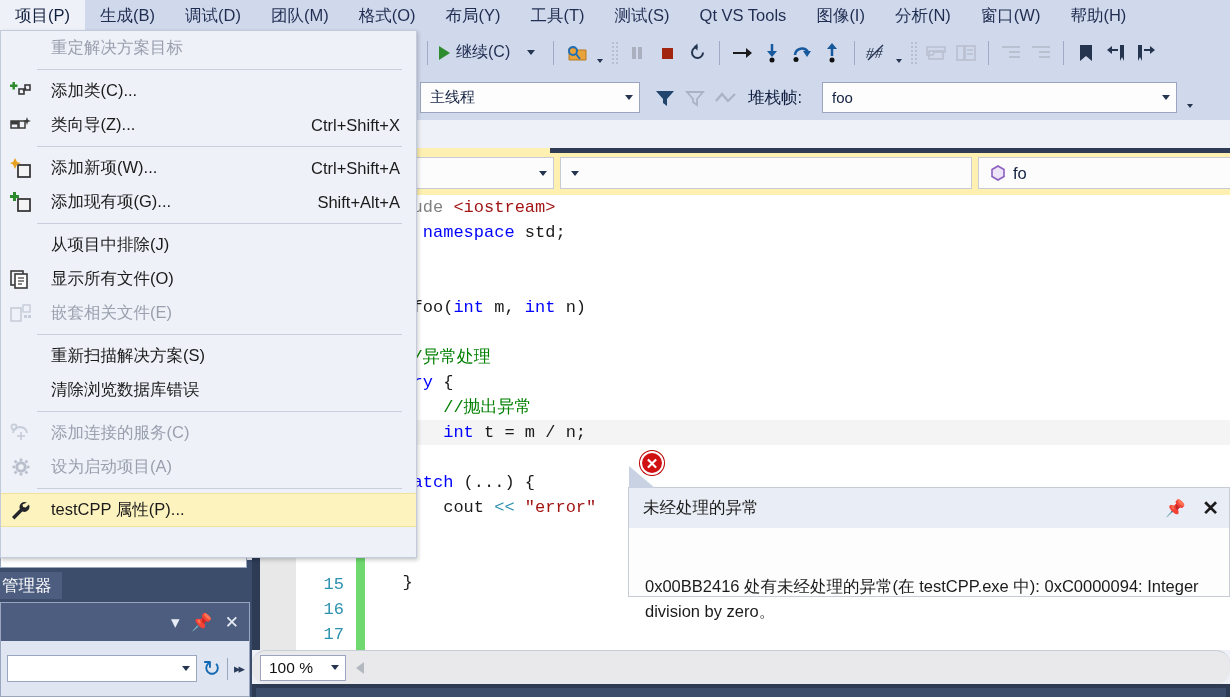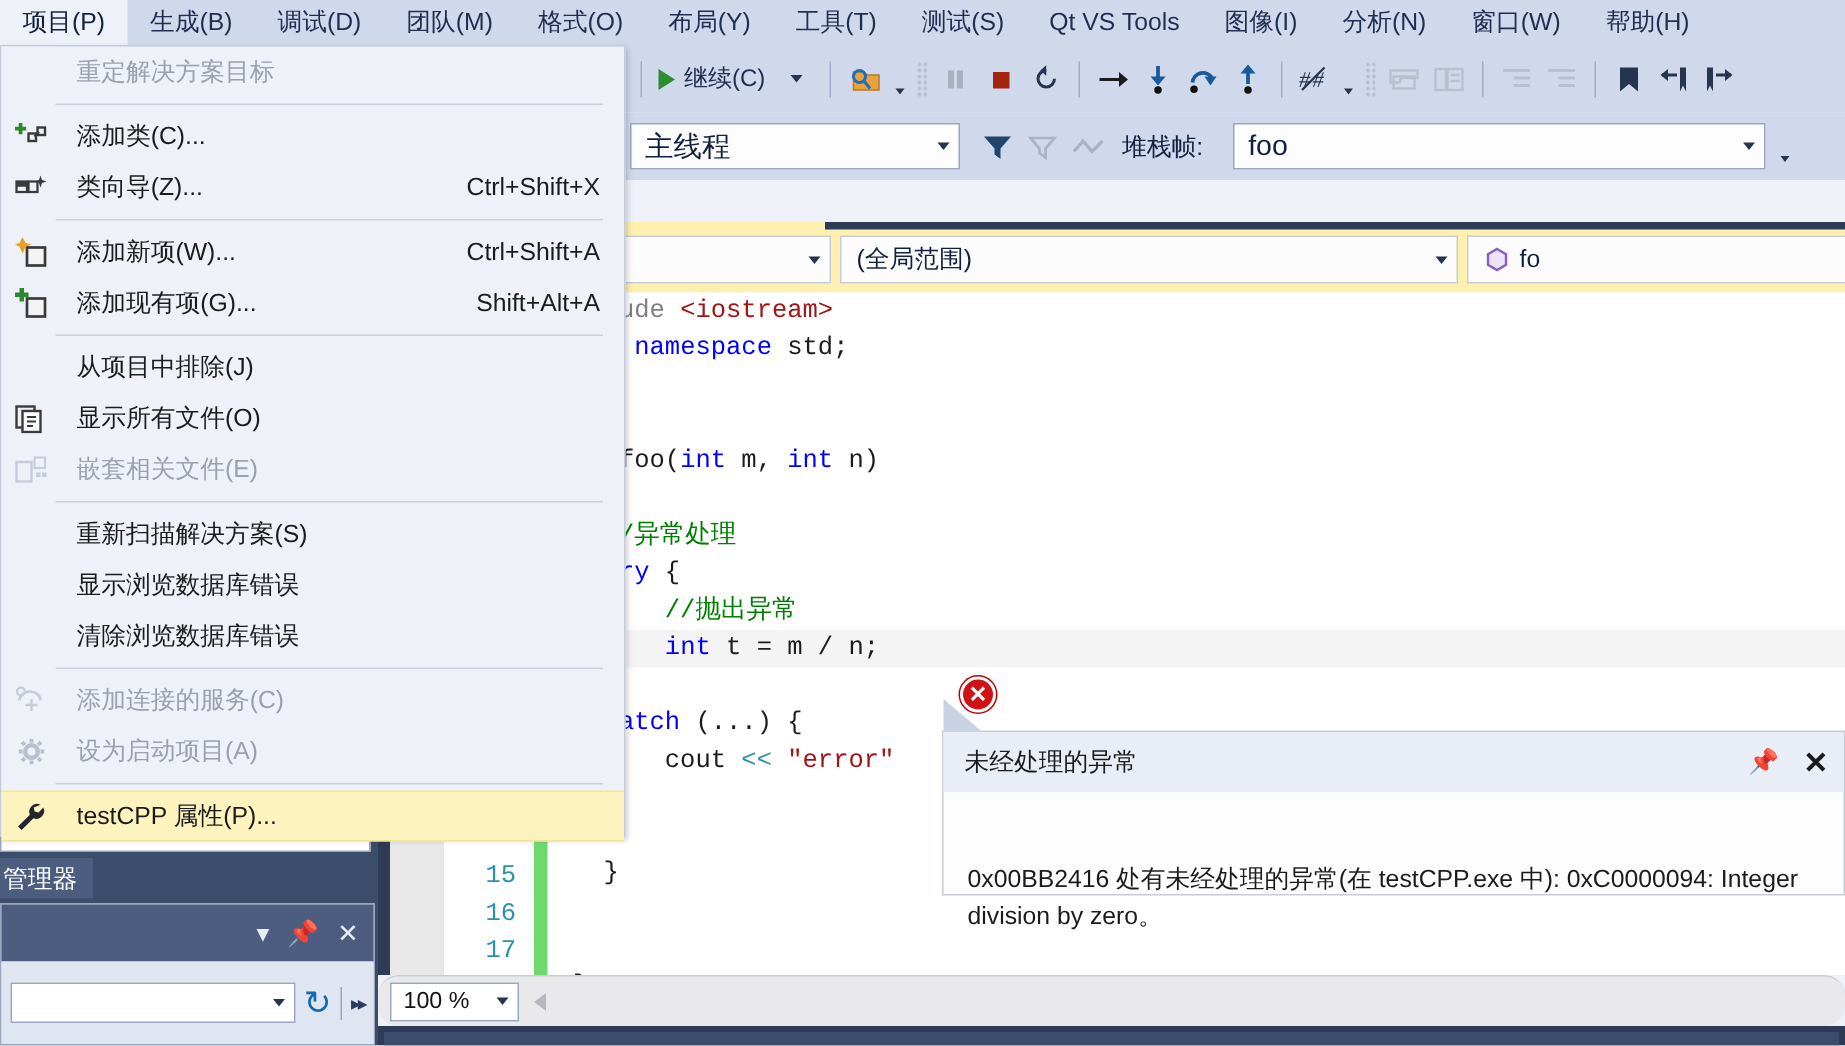--- a/index.html
+++ b/index.html
@@ -42,21 +42,21 @@
     height:30px; min-width:30px; padding:0 4px; cursor:default; }
   .tb-btn.txt { padding:0 6px 0 2px; font-size:16px; color:#1f2d50; gap:4px;}
   .caret-dn { width:0;height:0;border-left:4px solid transparent;
     border-right:4px solid transparent;border-top:5px solid #25354f; }
   .caret-dn.sm { border-left-width:3.5px;border-right-width:3.5px;border-top-width:4.5px;}
   .overflow-btn { width:14px;height:26px; display:flex;align-items:flex-end;justify-content:center;padding-bottom:3px;}
 
   .combo {
     background:#fdfdfe; border:1px solid #9aa6bf; height:31px;
     display:flex; align-items:center; padding:0 6px 0 9px;
-    font-size:19px; color:#12203f; position:relative;
+    font-size:15px; color:#12203f; position:relative;
   }
   .combo .cv { flex:1; overflow:hidden; white-space:nowrap; }
   .lbl2 { font-size:16.5px; color:#12203f; white-space:nowrap; }
 
   
   .tabstrip {
     position:absolute; left:252px; top:120px; width:978px; height:33px;
     background:#2d3b55;
     margin-top:28px;
   }
@@ -365,21 +365,20 @@
       <span class="ic" style="font-size:17px;">✕</span>
     </div>
   </div>
 
   <div class="navbar">
     <div class="navcombo" style="left:0px;width:302px;">
       <span class="cv"></span>
       <span class="caret-dn"></span>
     </div>
     <div class="navcombo" style="left:308px;width:412px;">
-      <span class="cv">(全局范围)</span>
       <span class="caret-dn"></span>
     </div>
     <div class="navcombo" style="left:726px;width:252px;border-right:none;">
       <svg width="18" height="18" viewBox="0 0 18 18" style="margin-right:6px;">
         <polygon points="9,2 15,5.5 15,12.5 9,16 3,12.5 3,5.5" fill="#ede4f7" stroke="#8b5fbf" stroke-width="1.6"></polygon>
       </svg>
       <span class="cv">fo</span>
     </div>
   </div>
 
@@ -535,23 +534,20 @@
               <rect x="13" y="2" width="7" height="7" fill="none" stroke="#c6ccd8" stroke-width="1.4"></rect>
               <rect x="14" y="12" width="3" height="3" fill="#c6ccd8"></rect>
               <rect x="18" y="12" width="3" height="3" fill="#c6ccd8"></rect>
             </svg>
           </span>
           <span>嵌套相关文件(E)</span>
         </div>
         <div class="msep"></div>
         <div class="mrow">
           <span>重新扫描解决方案(S)</span>
-        </div>
-        <div class="mrow">
-          <span>显示浏览数据库错误</span>
         </div>
         <div class="mrow">
           <span>清除浏览数据库错误</span>
         </div>
         <div class="msep"></div>
         <div class="mrow dis">
           <span class="gi">
             <svg width="22" height="20" viewBox="0 0 22 20">
               <path d="M3 10 a7 6 0 0 1 14 0" fill="none" stroke="#c6ccd8" stroke-width="1.8"></path>
               <circle cx="4" cy="4" r="2.6" fill="none" stroke="#c6ccd8" stroke-width="1.6"></circle>

